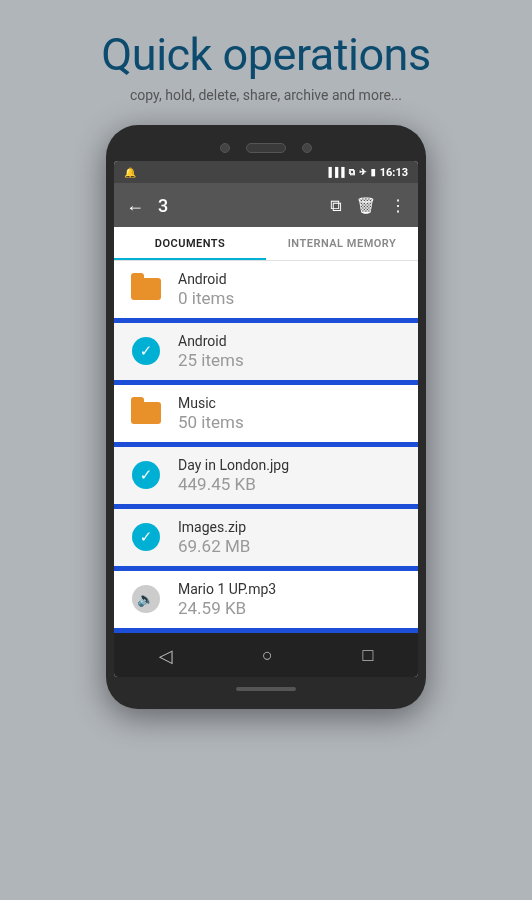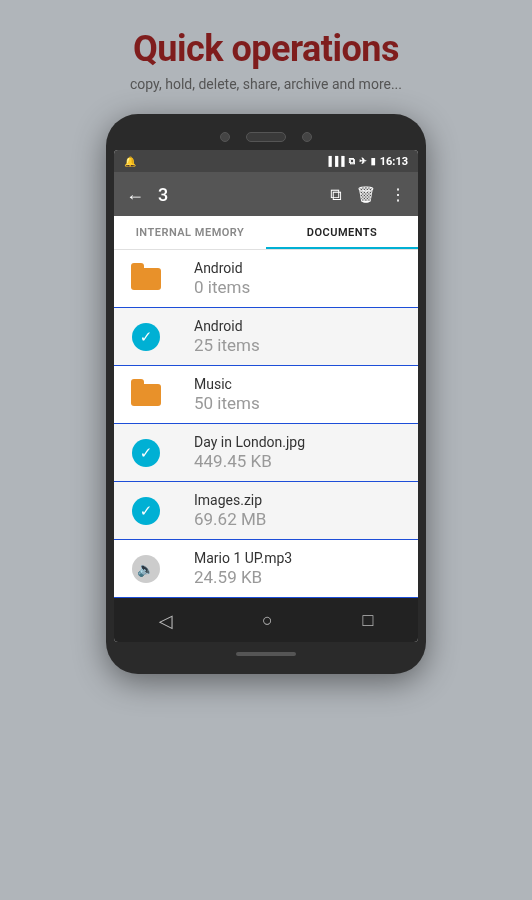--- a/index.html
+++ b/index.html
@@ -13,23 +13,23 @@
       align-items: center;
       overflow: hidden;
     }
 
     .page-header {
       text-align: center;
       padding: 28px 40px 18px;
       width: 100%;
     }
     .page-title {
-      font-size: 36px;
-      font-weight: 700;
-      color: #7f1d1d;
+      font-size: 45px;
+      font-weight: 400;
+      color: #0c4a6e;
       letter-spacing: -0.5px;
     }
     .page-subtitle {
       font-size: 14px;
       color: #555;
       margin-top: 6px;
     }
 
     
     .phone-shell {
@@ -154,25 +154,24 @@
       color: #222;
       border-bottom: 2px solid #00b0d4;
     }
 
     
     .file-list {
       background: #fff;
     }
     .file-item {
       display: flex;
-      align-items: center;
+      align-items: flex-start;
       padding: 10px 14px;
-      border-bottom: 1px solid #1d4ed8;
+      border-bottom: 5px solid #1d4ed8;
       background: #fff;
-      gap: 16px;
     }
     .file-item.selected {
       background: #f5f5f5;
     }
     .file-icon {
       width: 36px;
       height: 36px;
       border-radius: 4px;
       display: flex;
       align-items: center;
@@ -306,25 +305,25 @@
       <span class="action-bar-back">←</span>
       <span class="action-bar-title">3</span>
       <div class="action-bar-icons">
         <span class="action-bar-icon">⧉</span>
         <span class="action-bar-icon">🗑</span>
         <span class="action-bar-icon">⋮</span>
       </div>
     </div>
 
     <div class="tabs-bar">
+      <div class="tab-item active">
+        <span>DOCUMENTS</span>
+      </div>
       <div class="tab-item">
         <span>INTERNAL MEMORY</span>
-      </div>
-      <div class="tab-item active">
-        <span>DOCUMENTS</span>
       </div>
     </div>
 
     <div class="file-list">
 
       <div class="file-item">
         <div class="file-icon">
           <div class="folder-shape"></div>
         </div>
         <div class="file-info">

